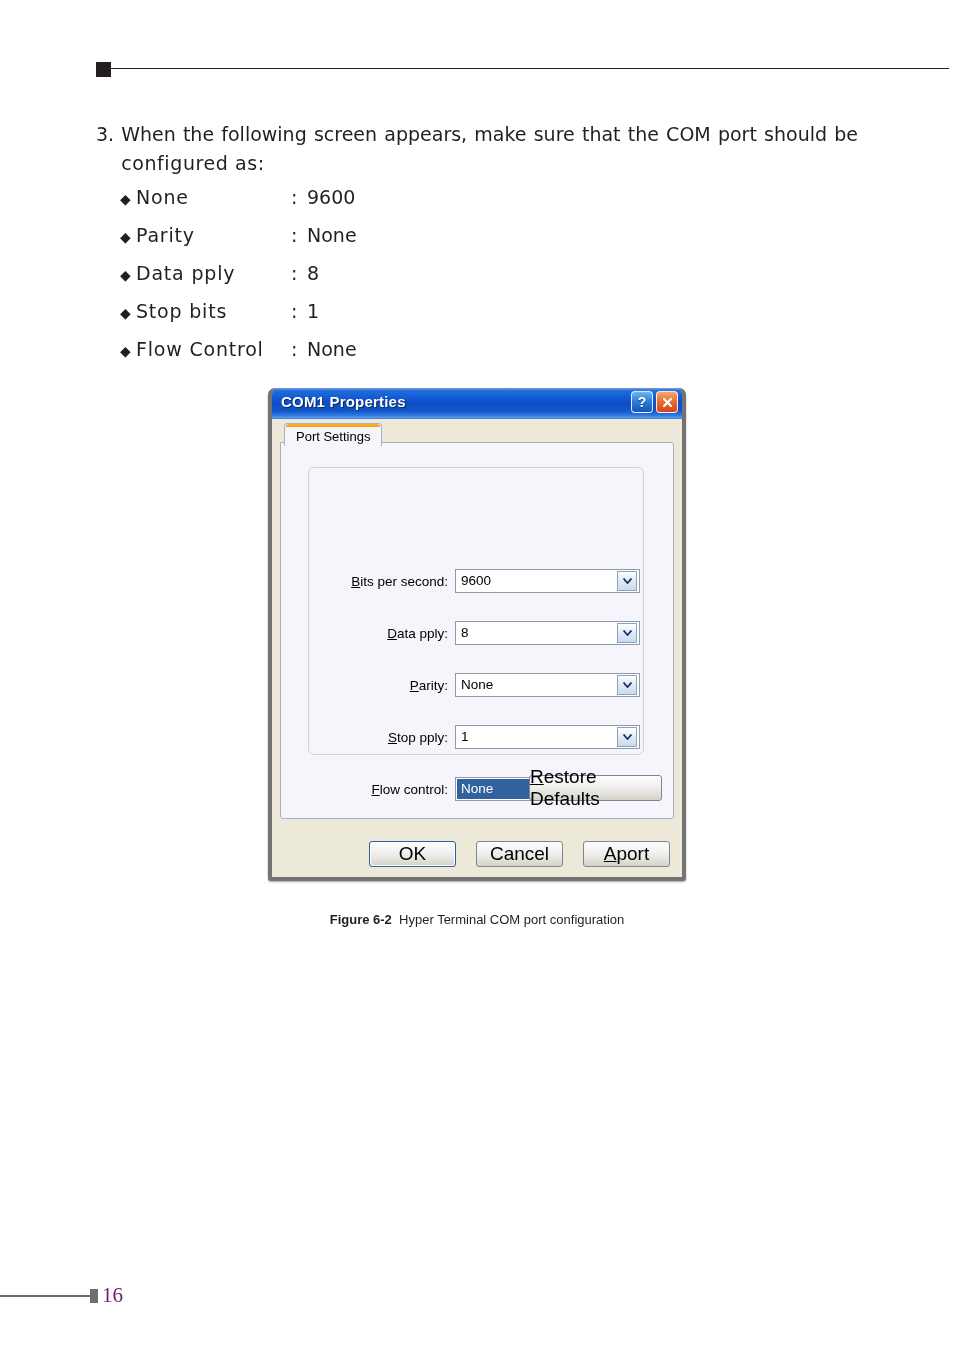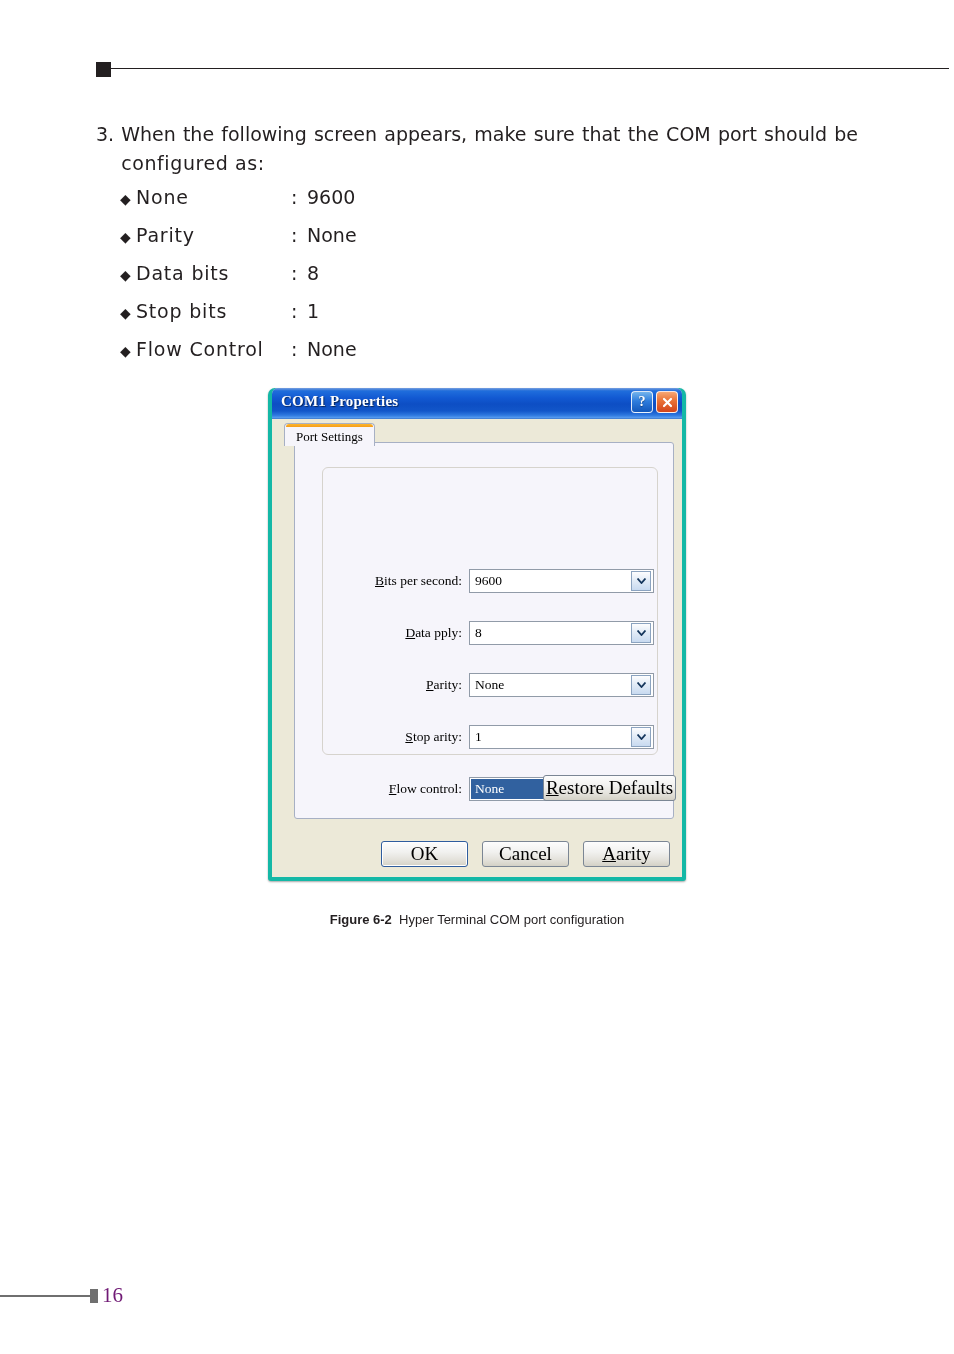--- a/index.html
+++ b/index.html
@@ -97,25 +97,25 @@
   .setting-value {
     flex: 1 1 auto;
   }
 
   
   .dialog {
     position: absolute;
     left: 268px; top: 388px;
     width: 418px;
     height: 493px;
-    background: #14b8a6;
+    background: #737373;
     border-radius: 7px 7px 3px 3px;
     box-sizing: border-box;
     padding: 0;
-    font-family: Liberation Serif, serif;
+    font-family: Liberation Sans, sans-serif;
     box-shadow: 0 1px 2px rgba(0,0,0,0.35);
   }
   .dialog-inner {
     position: absolute;
     left: 4px; top: 0; right: 4px; bottom: 4px;
     background: #ece9d8;
     border-radius: 6px 6px 0 0;
   }
 
   
@@ -221,21 +221,20 @@
   
   .tabpage {
     position: absolute;
     left: 8px; top: 54px;
     right: 8px;
     height: 377px;
     background: #f6f5fb;
     border: 1px solid #a7b0c4;
     border-radius: 0 3px 3px 3px;
     box-sizing: border-box;
-    margin-left: 14px;
   }
 
   
   .groupbox {
     position: absolute;
     left: 27px; top: 24px;
     width: 336px;
     height: 288px;
     border: 1px solid #d6d3cd;
     border-radius: 6px;
@@ -327,21 +326,21 @@
 
   
   .dialog-buttons {
     position: absolute;
     left: 16px; right: 0;
     bottom: 10px;
     height: 26px;
     display: flex;
     justify-content: flex-end;
     padding-right: 12px;
-    gap: 14px;
+    gap: 20px;
     box-sizing: border-box;
   }
   .btn-bottom {
     width: 87px;
     height: 26px;
   }
   .btn-default {
     border: 1px solid #2f5d9e;
     box-shadow: inset 0 0 0 1px #ffffff;
   }
@@ -408,21 +407,21 @@
 
   <div class="setting-item">
     <span class="setting-diamond">◆</span>
     <span class="setting-label">Parity</span>
     <span class="setting-colon">:</span>
     <span class="setting-value">None</span>
   </div>
 
   <div class="setting-item">
     <span class="setting-diamond">◆</span>
-    <span class="setting-label">Data bits</span>
+    <span class="setting-label">Data pply</span>
     <span class="setting-colon">:</span>
     <span class="setting-value">8</span>
   </div>
 
   <div class="setting-item">
     <span class="setting-diamond">◆</span>
     <span class="setting-label">Stop bits</span>
     <span class="setting-colon">:</span>
     <span class="setting-value">1</span>
   </div>
@@ -495,21 +494,21 @@
             <span class="combo-value">None</span>
             <span class="combo-arrow">
               <svg width="9" height="6" viewBox="0 0 9 6">
                   <path d="M0.5,0.5 L4.5,5 L8.5,0.5" fill="none" stroke="#15365c" stroke-width="1.8"></path>
                 </svg>
             </span>
           </div>
         </div>
 
         <div class="field-row">
-          <div class="field-label"><u>S</u><span>top arity:</span></div>
+          <div class="field-label"><u>S</u><span>top pply:</span></div>
           <div class="combo">
             <span class="combo-value">1</span>
             <span class="combo-arrow">
               <svg width="9" height="6" viewBox="0 0 9 6">
                   <path d="M0.5,0.5 L4.5,5 L8.5,0.5" fill="none" stroke="#15365c" stroke-width="1.8"></path>
                 </svg>
             </span>
           </div>
         </div>
 
@@ -534,21 +533,21 @@
     </div>
 
     <div class="dialog-buttons">
       <div class="btn btn-bottom btn-default">
         <span>OK</span>
       </div>
       <div class="btn btn-bottom">
         <span>Cancel</span>
       </div>
       <div class="btn btn-bottom">
-        <span><u>A</u><span>arity</span></span>
+        <span><u>A</u><span>port</span></span>
       </div>
     </div>
 
   </div>
 </div>
 
 <div class="caption">
   <b>Figure 6-2</b>&nbsp;&nbsp;<span>Hyper Terminal COM port configuration</span>
 </div>
 

